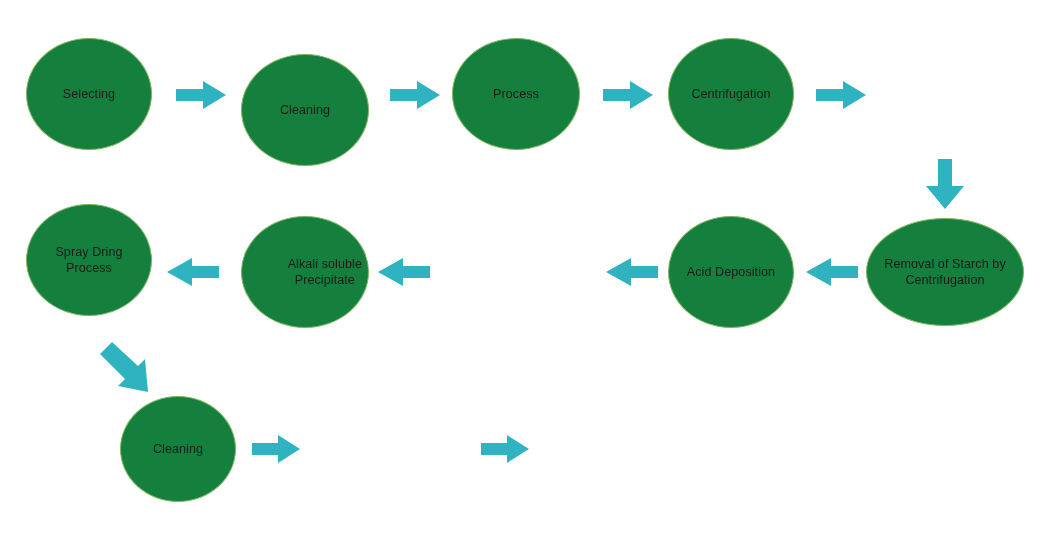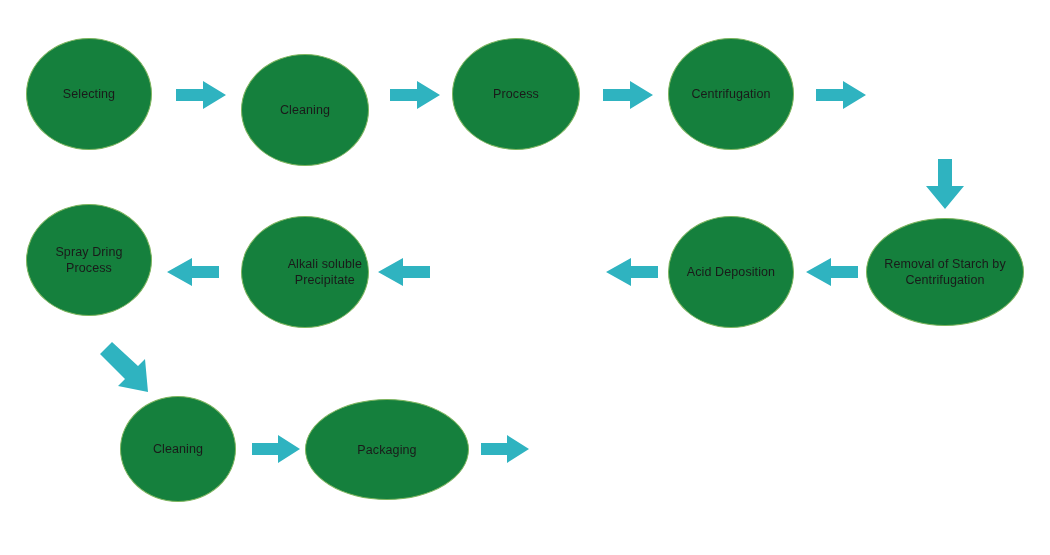--- a/index.html
+++ b/index.html
@@ -152,23 +152,20 @@
   <div class="node" style="left:120px; top:396px; width:116px; height:106px;">
     <span class="node-label">Cleaning</span>
   </div>
 
   <div class="arrow" style="left:252px; top:434px; width:48px; height:30px;">
     <svg width="48" height="30" viewBox="0 0 48 30" aria-hidden="true">
       <polygon points="0,9 26,9 26,1 48,15 26,29 26,21 0,21" fill="#2fb3c0"></polygon>
     </svg>
   </div>
 
-  <div class="node" style="left:305px; top:399px; width:164px; height:101px;">
-    <span class="node-label">Packaging</span>
-  </div>
 
   <div class="arrow" style="left:481px; top:434px; width:48px; height:30px;">
     <svg width="48" height="30" viewBox="0 0 48 30" aria-hidden="true">
       <polygon points="0,9 26,9 26,1 48,15 26,29 26,21 0,21" fill="#2fb3c0"></polygon>
     </svg>
   </div>
 
 
 </div>
 

